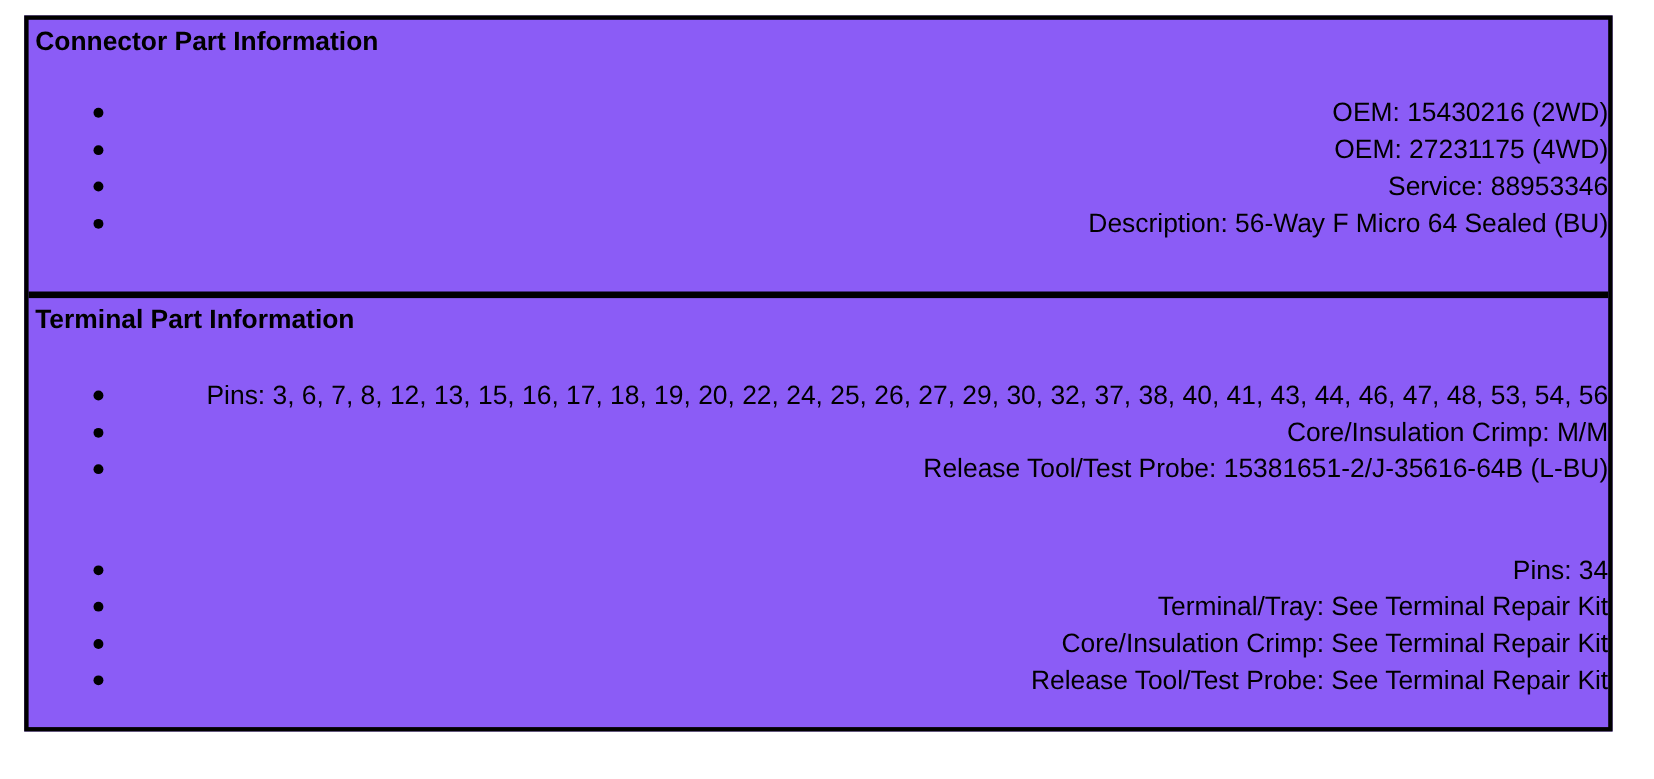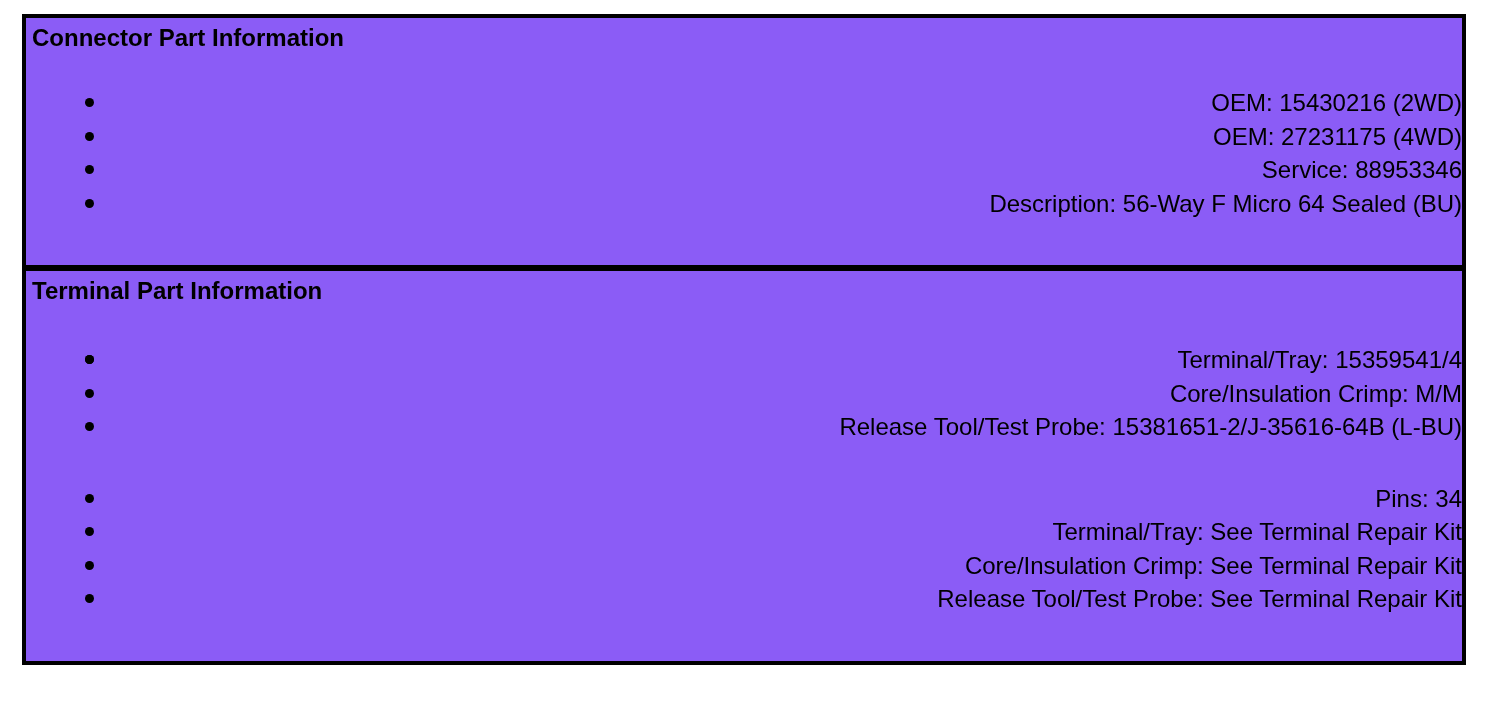--- a/index.html
+++ b/index.html
@@ -42,21 +42,21 @@
     padding-top: 3px;
     white-space: nowrap;
   }
   ul.bullet-list {
     list-style: none;
     margin: 0;
     padding: 0;
   }
   .section-connector .bullet-list-1 { margin-top: 31px; }
   .section-terminal  .bullet-list-1 { margin-top: 35px; }
-  .section-terminal  .bullet-list-2 { margin-top: 38px; }
+  .section-terminal  .bullet-list-2 { margin-top: 58px; }
   li.bullet-item {
     position: relative;
     padding-left: 100px;
     font-size: 24px;
     line-height: 33.5px;
     white-space: nowrap;
     text-align: right;
   }
   .bullet-dot {
     position: absolute;
@@ -93,24 +93,21 @@
         <span>Description: 56-Way F Micro 64 Sealed (BU)</span>
       </li>
     </ul>
   </div>
 
   <div class="section section-terminal">
     <div class="section-title">Terminal Part Information</div>
     <ul class="bullet-list bullet-list-1">
       <li class="bullet-item">
         <span class="bullet-dot"></span>
-      </li>
-      <li class="bullet-item">
-        <span class="bullet-dot"></span>
-        <span>Terminal/Tray: 15359541/4</span>
+        <span>Pins: 3, 6, 7, 8, 12, 13, 15, 16, 17, 18, 19, 20, 22, 24, 25, 26, 27, 29, 30, 32, 37, 38, 40, 41, 43, 44, 46, 47, 48, 53, 54, 56</span>
       </li>
       <li class="bullet-item">
         <span class="bullet-dot"></span>
         <span>Core/Insulation Crimp: M/M</span>
       </li>
       <li class="bullet-item">
         <span class="bullet-dot"></span>
         <span>Release Tool/Test Probe: 15381651-2/J-35616-64B (L-BU)</span>
       </li>
     </ul>

